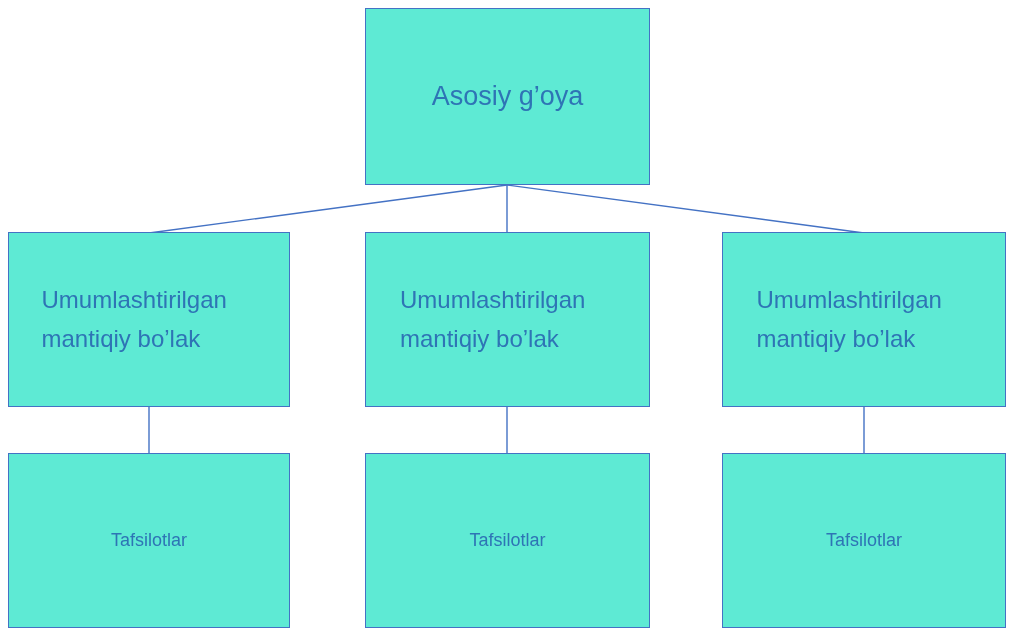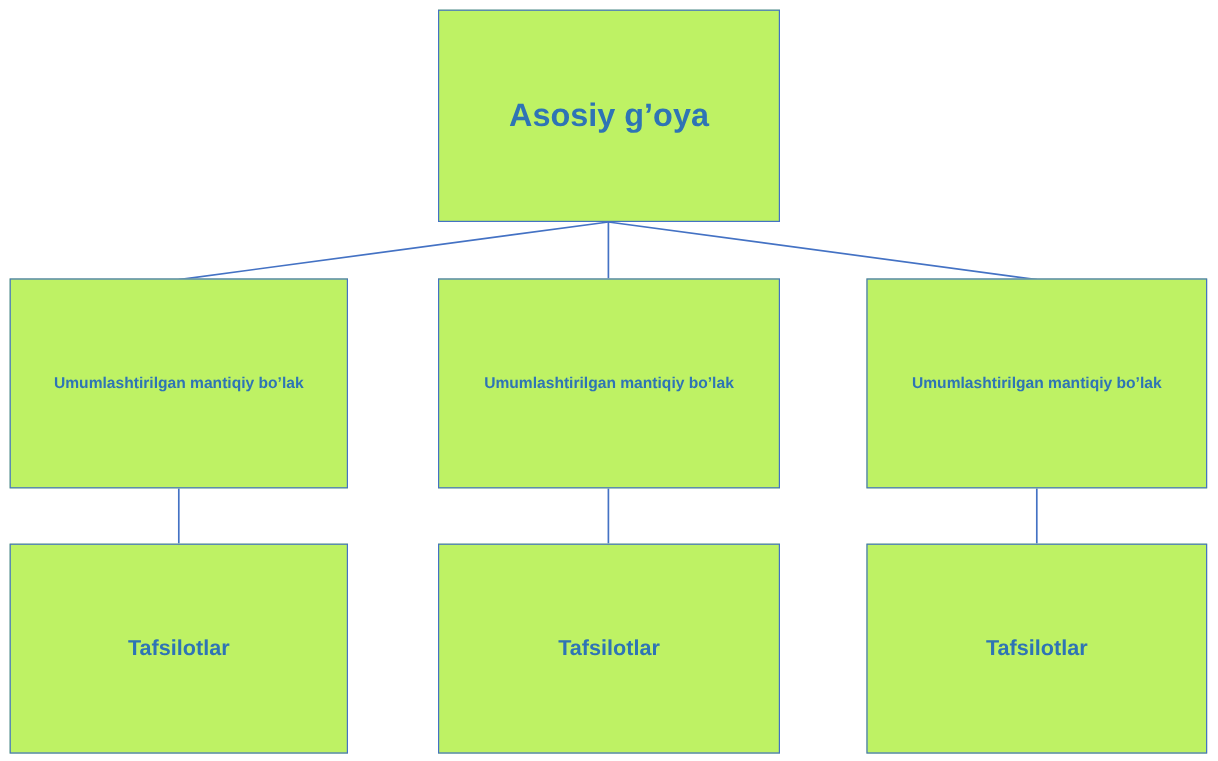--- a/index.html
+++ b/index.html
@@ -24,41 +24,41 @@
   svg.connectors {
     position: absolute;
     left: 0;
     top: 0;
     width: 1015px;
     height: 634px;
     pointer-events: none;
   }
   .node-box {
     position: absolute;
-    background: #bef264;
+    background: #5eead4;
     border: 1.4px solid #4472C4;
     box-sizing: border-box;
     display: flex;
     align-items: center;
     justify-content: center;
     text-align: left;
     color: #2E74B5;
-    font-weight: bold;
+    font-weight: normal;
   }
   .root-box {
     left: 365px;
     top: 8px;
     width: 285px;
     height: 177px;
     font-size: 27px;
   }
   .branch-box {
     top: 232px;
     height: 175px;
-    font-size: 13px;
+    font-size: 24px;
     line-height: 1.6;
   }
   .detail-box {
     top: 453px;
     height: 175px;
     font-size: 18px;
   }
   .col0 { left: 8px;   width: 282px; }
   .col1 { left: 365px; width: 285px; }
   .col2 { left: 722px; width: 284px; }

